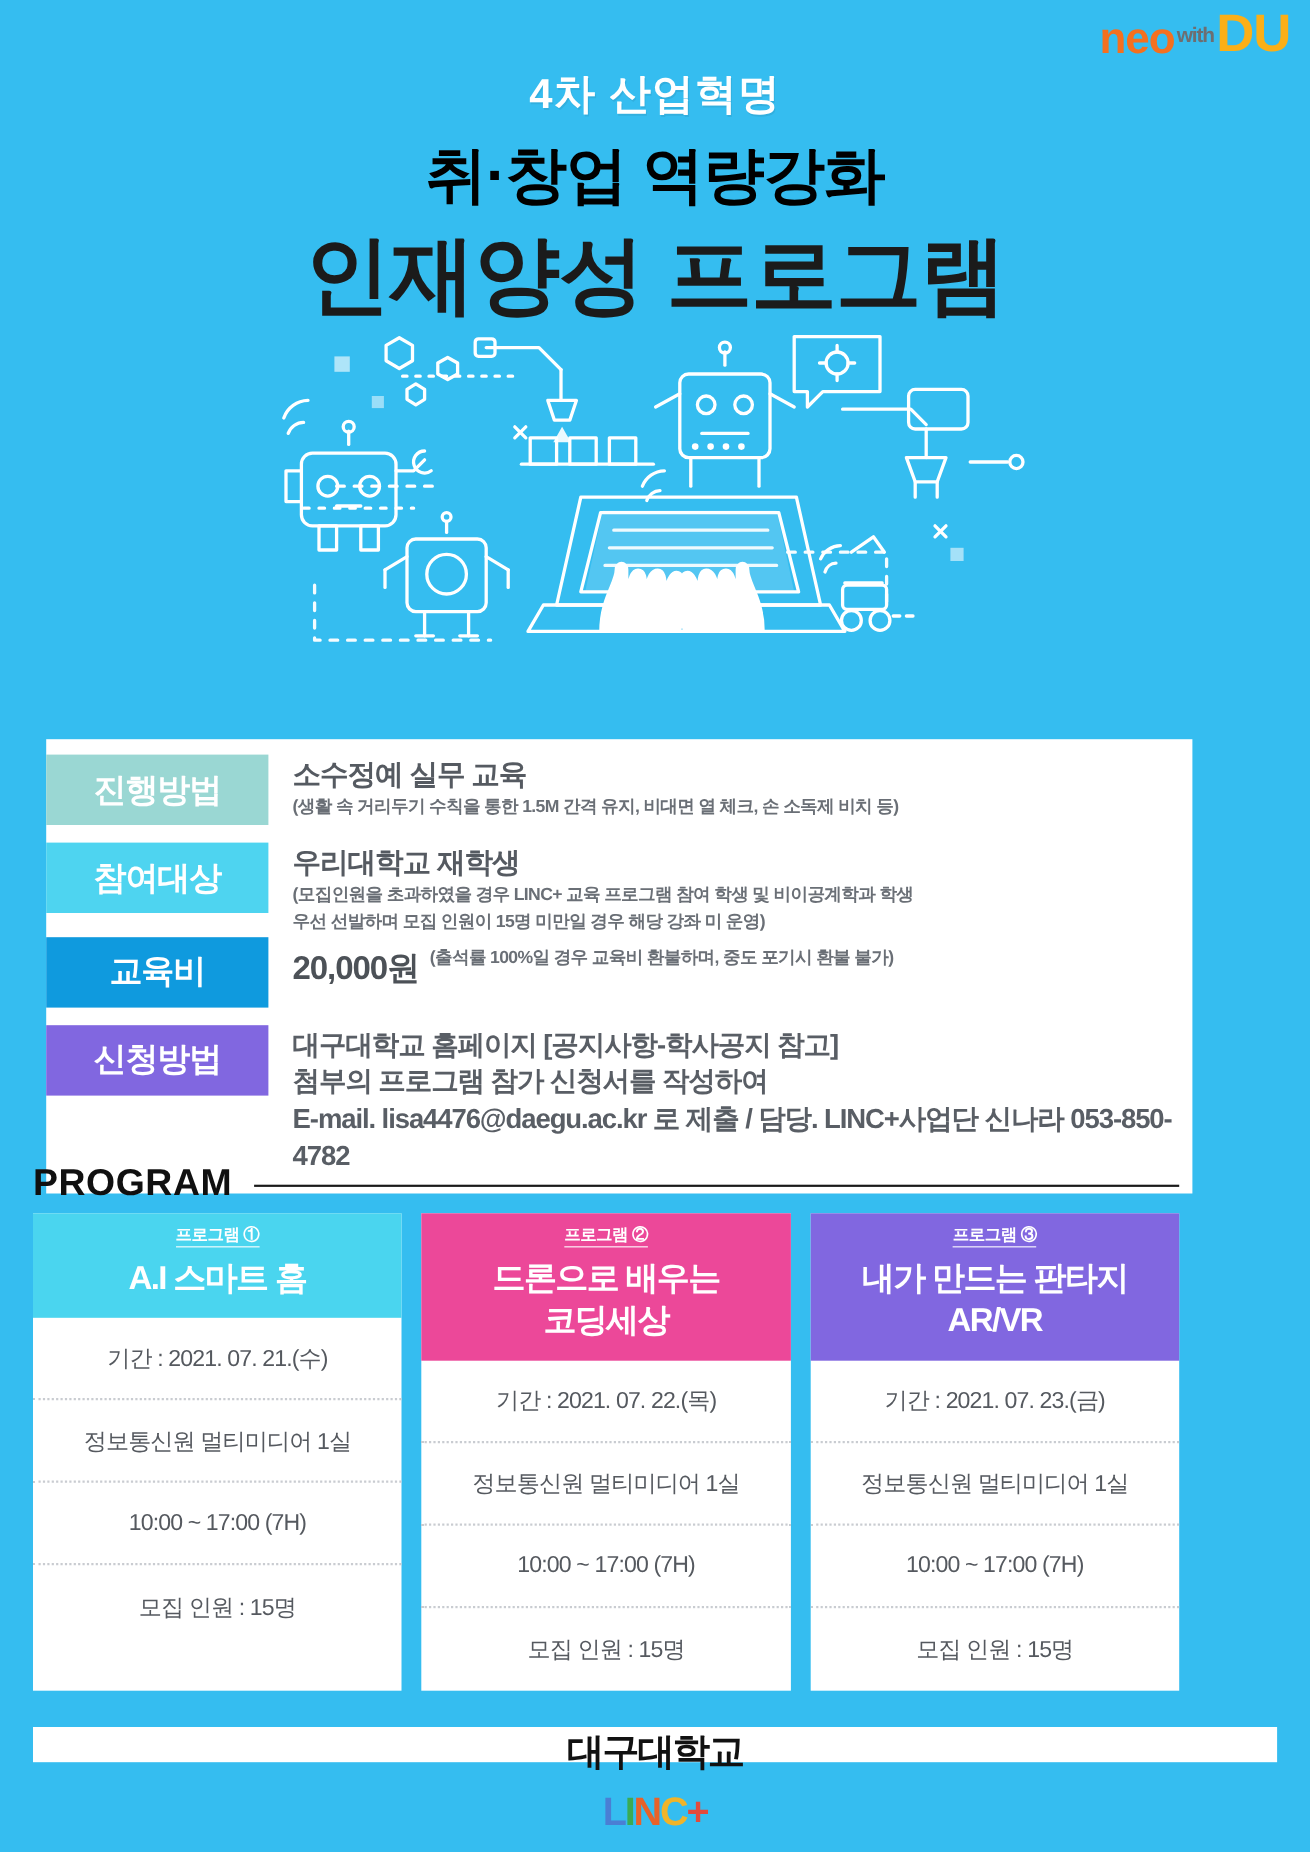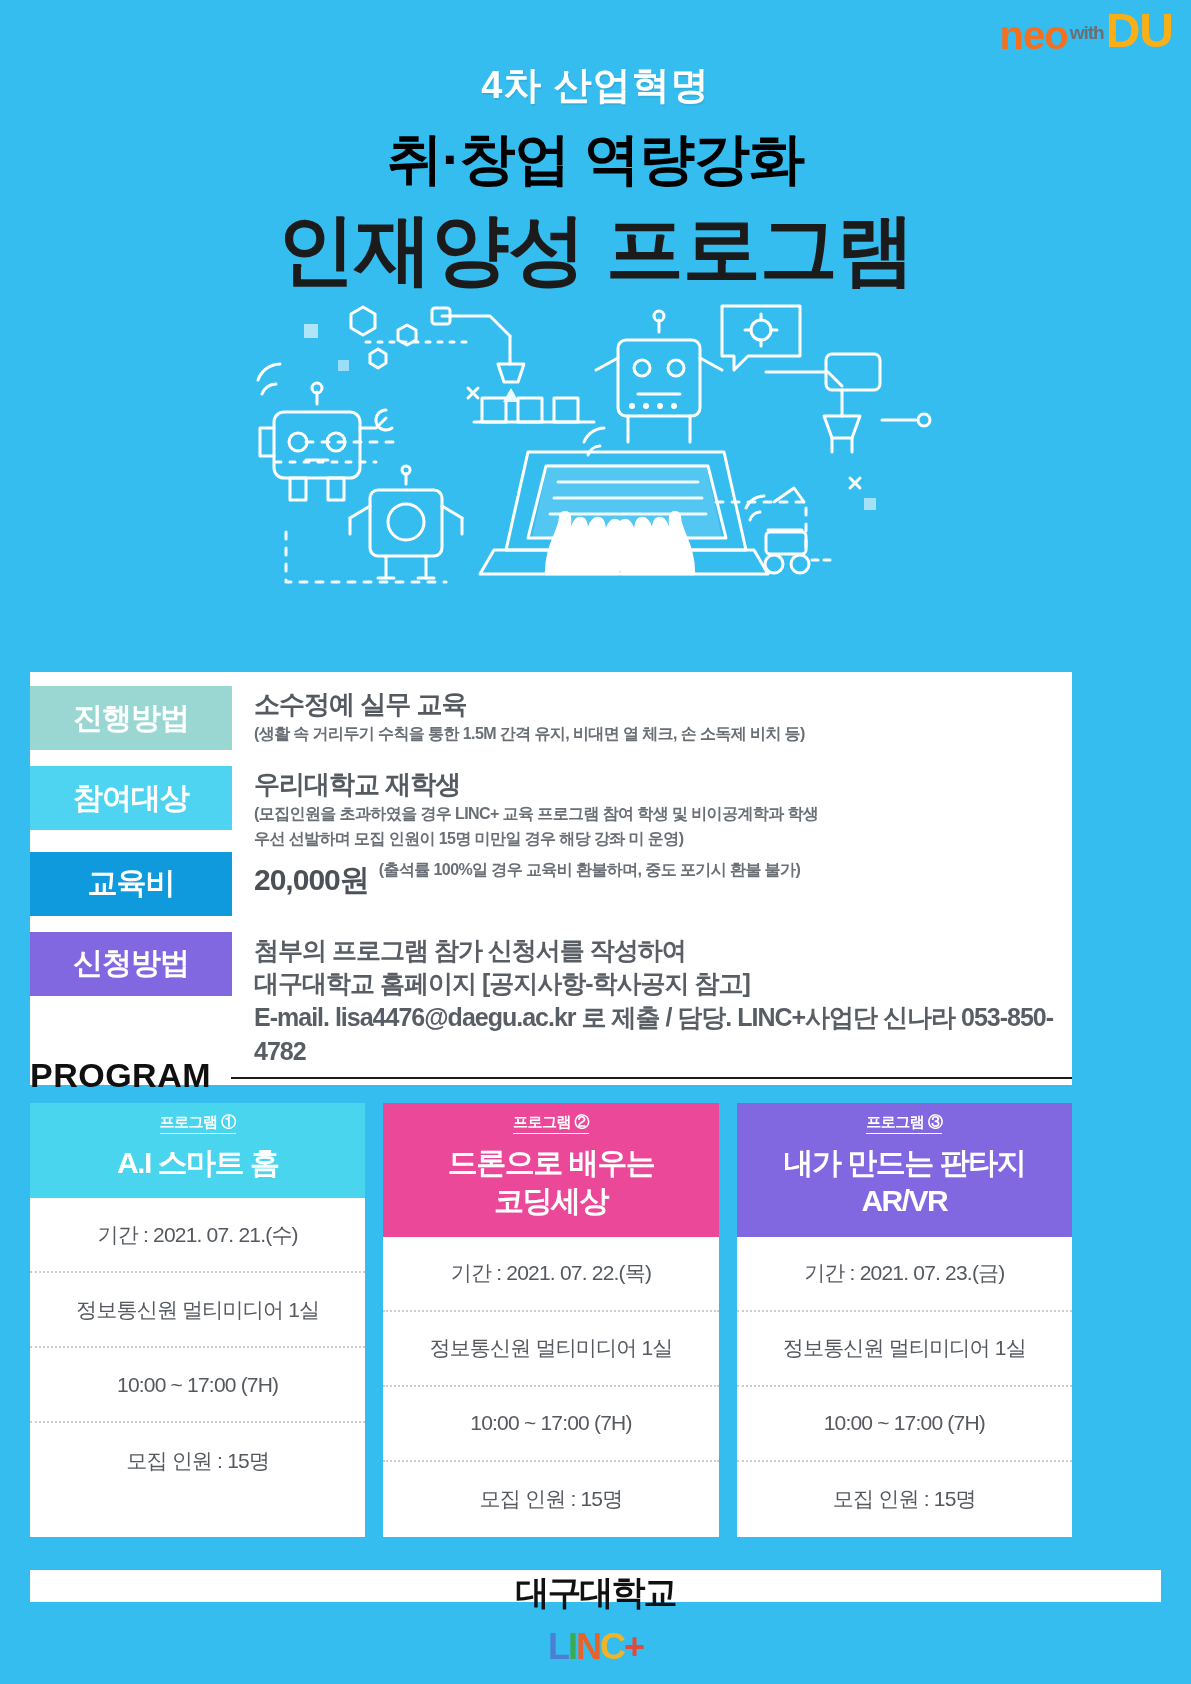--- a/index.html
+++ b/index.html
@@ -34,21 +34,21 @@
     color:#1b1b1b; font-size:78px; font-weight:bold;
     letter-spacing:-1px; margin-top:18px; line-height:1.08;
   }
 
   
   .illustration{ position:relative; height:300px; margin-top:10px; }
   .illustration svg{ position:absolute; left:50%; transform:translateX(-50%); top:0; }
 
   
   .info-panel{
-    position:absolute; left:30px; top:672px;
+    position:absolute; left:42px; top:672px;
     width:1042px; background:#ffffff;
     padding: 14px 0 16px 0;
   }
   .info-row{ display:flex; align-items:flex-start; min-height:80px; }
   .info-label{
     width:202px; min-height:64px; flex:0 0 202px;
     display:flex; align-items:center; justify-content:center;
     color:#ffffff; font-size:30px; font-weight:bold; letter-spacing:-1px;
   }
   .lbl-a{ background:#9ad7d3; }
@@ -278,22 +278,22 @@
       <div class="fee-line">
         <span class="fee-amount">20,000원</span>
         <span class="fee-note">(출석률 100%일 경우 교육비 환불하며, 중도 포기시 환불 불가)</span>
       </div>
     </div>
   </div>
 
   <div class="info-row">
     <div class="info-label lbl-d">신청방법</div>
     <div class="info-body">
+      <div class="apply-line">대구대학교 홈페이지 [공지사항-학사공지 참고]</div>
       <div class="apply-line">첨부의 프로그램 참가 신청서를 작성하여</div>
-      <div class="apply-line">대구대학교 홈페이지 [공지사항-학사공지 참고]</div>
       <div class="apply-line">E-mail. lisa4476@daegu.ac.kr 로 제출 / 담당. LINC+사업단 신나라 053-850-4782</div>
     </div>
   </div>
 
 </div>
 
 <div class="program-head">
   <div class="ptitle">PROGRAM</div>
   <div class="prule"></div>
 </div>

